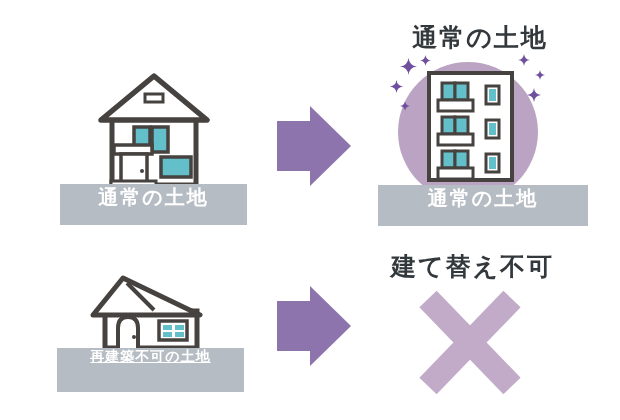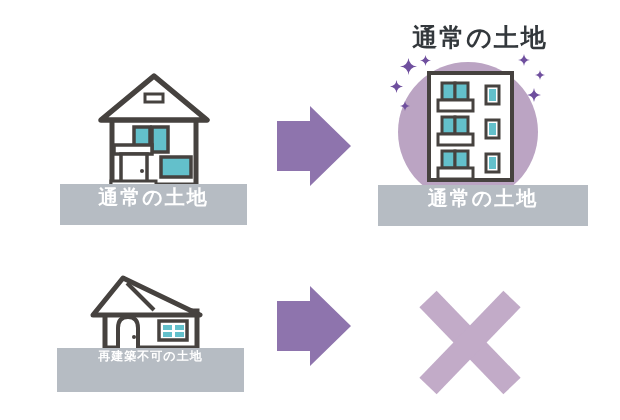--- a/index.html
+++ b/index.html
@@ -122,27 +122,30 @@
     <line class="ln" x1="36" y1="12" x2="63" y2="39" stroke-width="4"></line>
     <path class="wf" d="M27,77 L27,57 Q27,46 37,46 Q47,46 47,57 L47,77" stroke-width="4"></path>
     <circle class="dk" cx="43" cy="66" r="2"></circle>
     <rect class="wf" x="68" y="50" width="28" height="19" stroke-width="3.5"></rect>
     <rect class="tf" x="72" y="54" width="9" height="5" stroke-width="0"></rect>
     <rect class="tf" x="84" y="54" width="9" height="5" stroke-width="0"></rect>
     <rect class="tf" x="72" y="61" width="9" height="5" stroke-width="0"></rect>
     <rect class="tf" x="84" y="61" width="9" height="5" stroke-width="0"></rect>
   </svg>
 
-  <div class="banner" style="left:57px; top:348px; width:187px; height:44px; font-size:12px; letter-spacing:1px;">
+  <div class="banner" style="left:57px; top:348px; width:187px; height:44px; font-size:14px; letter-spacing:1px;text-decoration:underline;">
     <span>再建築不可の土地</span>
   </div>
 
   <svg class="icon" style="left:277px; top:286px;" width="74" height="80" viewBox="0 0 74 80">
     <polygon class="pf" points="0,15 33,15 33,0 74,40 33,80 33,65 0,65"></polygon>
   </svg>
 
+  <div class="title" style="left:375px; top:250px; width:195px;">
+    <span>建て替え不可</span>
+  </div>
 
   <svg class="icon" style="left:418px; top:289px;" width="104" height="107" viewBox="0 0 104 107">
     <line class="xs" x1="10" y1="10" x2="94" y2="97" stroke-width="24"></line>
     <line class="xs" x1="94" y1="10" x2="10" y2="97" stroke-width="24"></line>
   </svg>
 
 </div>
 
 </body></html>

